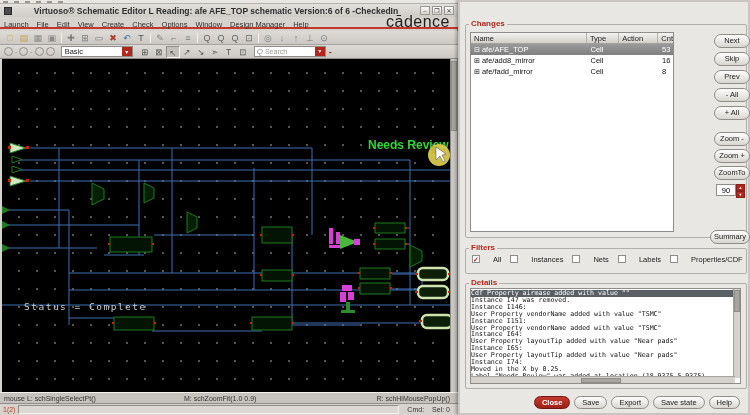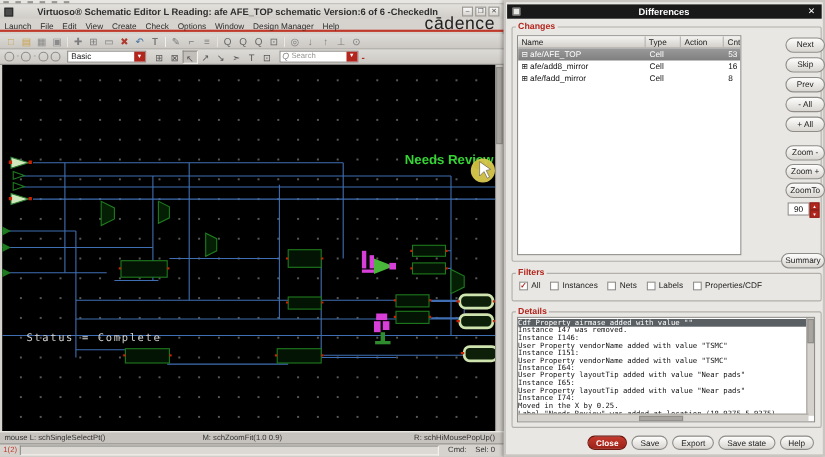--- a/index.html
+++ b/index.html
@@ -68,21 +68,21 @@
   .td:nth-child(1){ width:138px; } .td:nth-child(2){ width:38px; } .td:nth-child(3){ width:46px; } .td:nth-child(4){ width:16px; }
   .exp { display:inline-block; font-size:7px; margin-right:2px; color:inherit; }
   .sidebtns { position:absolute; left:254px; top:0; width:36px; }
   .btn { display:block; border-radius:7px; background:linear-gradient(#fdfdfc,#d9d6d1); border:1px solid #8f8d89; font-size:7.5px; color:#222; text-align:center; font-family:"Liberation Sans",sans-serif; }
   .sbtn { position:absolute; width:36px; height:14px; line-height:12px; }
   .spinner { position:absolute; left:256px; top:182px; display:flex; }
   .spin-val { width:20px; height:12px; border:1px solid #8f8d89; background:#fff; font-size:7.5px; text-align:center; line-height:11px; }
   .spin-btns { display:flex; flex-direction:column; width:9px; height:12px; }
   .spin-btns i { flex:1; background:#b3261e; color:#fff; font-size:4.5px; line-height:5px; text-align:center; font-style:normal; border:1px solid #8f2019; }
   .checkrow { position:absolute; left:12px; top:253px; display:flex; align-items:center; gap:9px; }
-  .chk { display:flex; align-items:center; gap:3px; font-size:7.5px; color:#222; }
+  .chk { display:flex; align-items:flex-start; gap:13px; font-size:7.5px; color:#222; }
   .box { width:8px; height:8px; background:#fff; border:1px solid #8f8d89; font-size:7px; line-height:7px; text-align:center; color:#b3261e; font-weight:bold; }
   .details-box { position:absolute; left:10px; top:286px; width:271px; height:96px; background:#fff; border:1px solid #8f8d89; overflow:hidden; }
   .dline { font-family:"DejaVu Sans Mono",monospace; font-size:6.6px; line-height:6.9px; white-space:nowrap; color:#111; padding-left:0; }
   .dline.sel { background:#5a5f63; color:#fff; }
   .d-vscroll { position:absolute; right:0; top:0; width:7px; height:89px; background:#d5d2cd; border-left:1px solid #a5a29d; }
   .d-vscroll .thumb { position:absolute; left:0; top:1px; width:6px; height:22px; background:#a8a5a0; border:1px solid #8f8d89; }
   .d-hscroll { position:absolute; left:0; bottom:0; width:264px; height:7px; background:#d5d2cd; border-top:1px solid #a5a29d; }
   .d-hscroll .thumb { position:absolute; left:110px; top:1px; width:40px; height:5px; background:#a8a5a0; border:1px solid #8f8d89; }
   .footer { position:absolute; left:0; top:394px; width:286px; display:flex; justify-content:flex-end; gap:4px; padding-right:6px; }
   .fbtn { height:13px; line-height:11px; padding:0 7px; }
@@ -252,25 +252,20 @@
       <span class="prompt">1(2)</span>
       <span class="cmdinput"></span>
       <span class="cmd-right">
         <span>Cmd:</span>
         <span>Sel: 0</span>
       </span>
     </div>
   </div>
 
   <div class="dlg">
-    <div class="dlg-titlebar">
-      <div class="dlg-title-icon"></div>
-      <div class="dlg-title">Differences</div>
-      <div class="dlg-close">✕</div>
-    </div>
 
     <div class="group" style="left:5px; top:22px; width:282px; height:214px;"></div>
     <div class="group-label" style="left:9px; top:17px;">Changes</div>
     <div class="table">
       <div class="thead" id="chead">
           <span class="th">Name</span>
           <span class="th">Type</span>
           <span class="th">Action</span>
           <span class="th">Cnt</span>
         </div>

